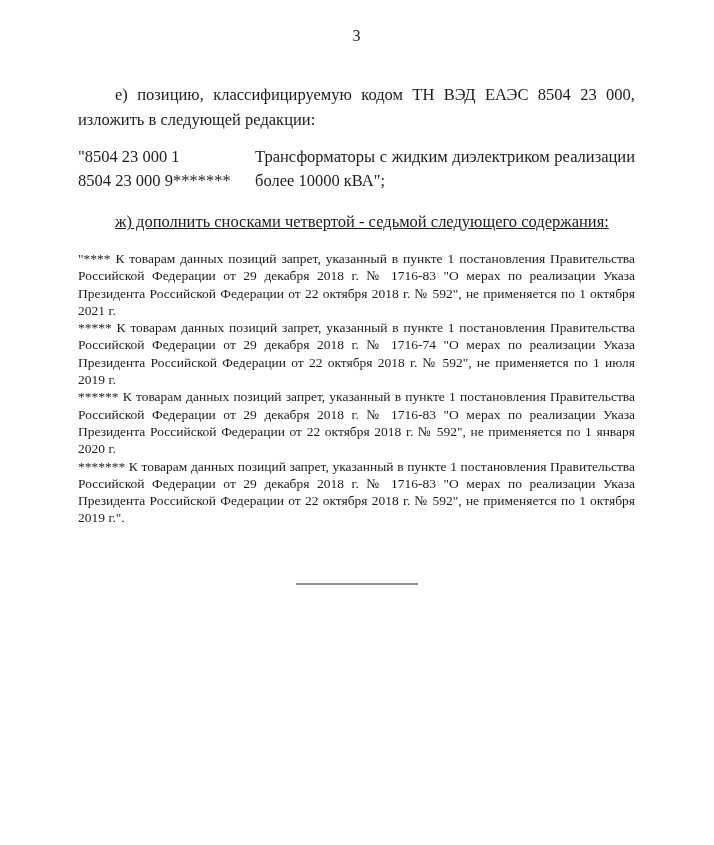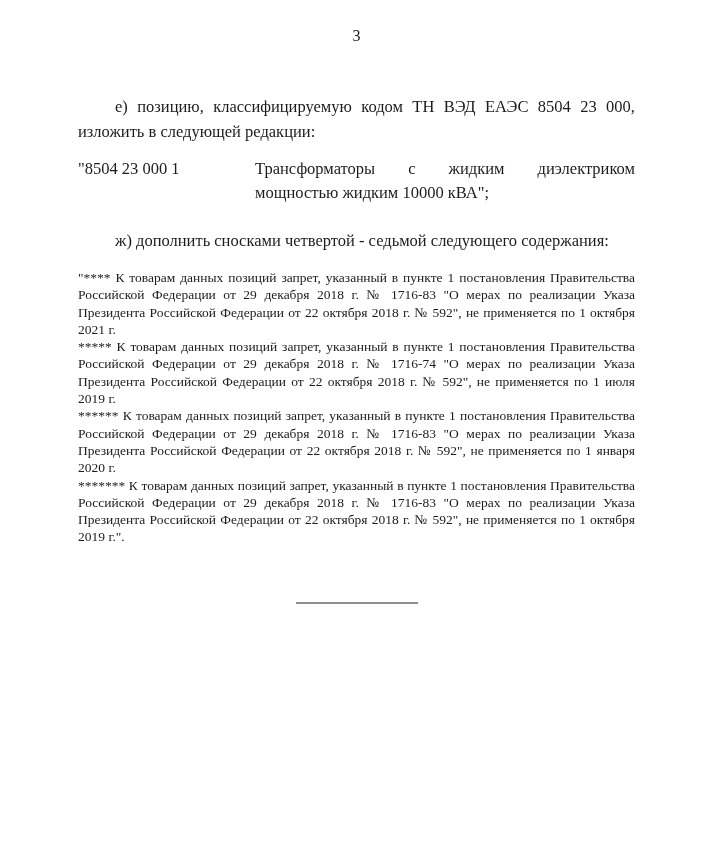--- a/index.html
+++ b/index.html
@@ -29,37 +29,37 @@
     
     width: 557px;
     margin-left: 78px;
   }
   .para {
     font-size: 16.5px;
     line-height: 25px;
     text-align: justify;
   }
   .para.indent { text-indent: 37px; }
-  .clause-e { margin-top: 48px; }
+  .clause-e { margin-top: 36px; }
   .tariff-row {
     margin-top: 13px;
     display: flex;
     font-size: 16.5px;
     line-height: 24px;
   }
   .tariff-codes {
     width: 177px;
     flex: 0 0 177px;
     white-space: nowrap;
   }
   .tariff-desc {
     flex: 1 1 auto;
     text-align: justify;
   }
-  .clause-zh { margin-top: 23px; }
+  .clause-zh { margin-top: 16px; text-decoration: underline; }
   .footnotes {
     margin-top: 16px;
   }
   .footnote {
     font-size: 13.5px;
     line-height: 17.3px;
     text-align: justify;
   }
   .separator {
     margin: 56px auto 0 auto;
@@ -75,22 +75,23 @@
 
   <div class="page-number">3</div>
 
   <div class="content">
 
     <p class="para indent clause-e">е) позицию, классифицируемую кодом ТН ВЭД ЕАЭС 8504 23 000, изложить в следующей редакции:</p>
 
     <div class="tariff-row">
       <div class="tariff-codes">
         <div>"8504 23 000 1</div>
+        <div>8504 23 000 9*******</div>
       </div>
-      <div class="tariff-desc">Трансформаторы с жидким диэлектриком мощностью жидким 10000 кВА";</div>
+      <div class="tariff-desc">Трансформаторы с жидким диэлектриком реализации более 10000 кВА";</div>
     </div>
 
     <p class="para indent clause-zh">ж) дополнить сносками четвертой - седьмой следующего содержания:</p>
 
     <div class="footnotes">
       <p class="footnote">"**** К товарам данных позиций запрет, указанный в пункте 1 постановления Правительства Российской Федерации от 29 декабря 2018 г. № 1716-83 "О мерах по реализации Указа Президента Российской Федерации от 22 октября 2018 г. № 592", не применяется по 1 октября 2021 г.</p>
       <p class="footnote">***** К товарам данных позиций запрет, указанный в пункте 1 постановления Правительства Российской Федерации от 29 декабря 2018 г. № 1716-74 "О мерах по реализации Указа Президента Российской Федерации от 22 октября 2018 г. № 592", не применяется по 1 июля 2019 г.</p>
       <p class="footnote">****** К товарам данных позиций запрет, указанный в пункте 1 постановления Правительства Российской Федерации от 29 декабря 2018 г. № 1716-83 "О мерах по реализации Указа Президента Российской Федерации от 22 октября 2018 г. № 592", не применяется по 1 января 2020 г.</p>
       <p class="footnote">******* К товарам данных позиций запрет, указанный в пункте 1 постановления Правительства Российской Федерации от 29 декабря 2018 г. № 1716-83 "О мерах по реализации Указа Президента Российской Федерации от 22 октября 2018 г. № 592", не применяется по 1 октября 2019 г.".</p>
     </div>

